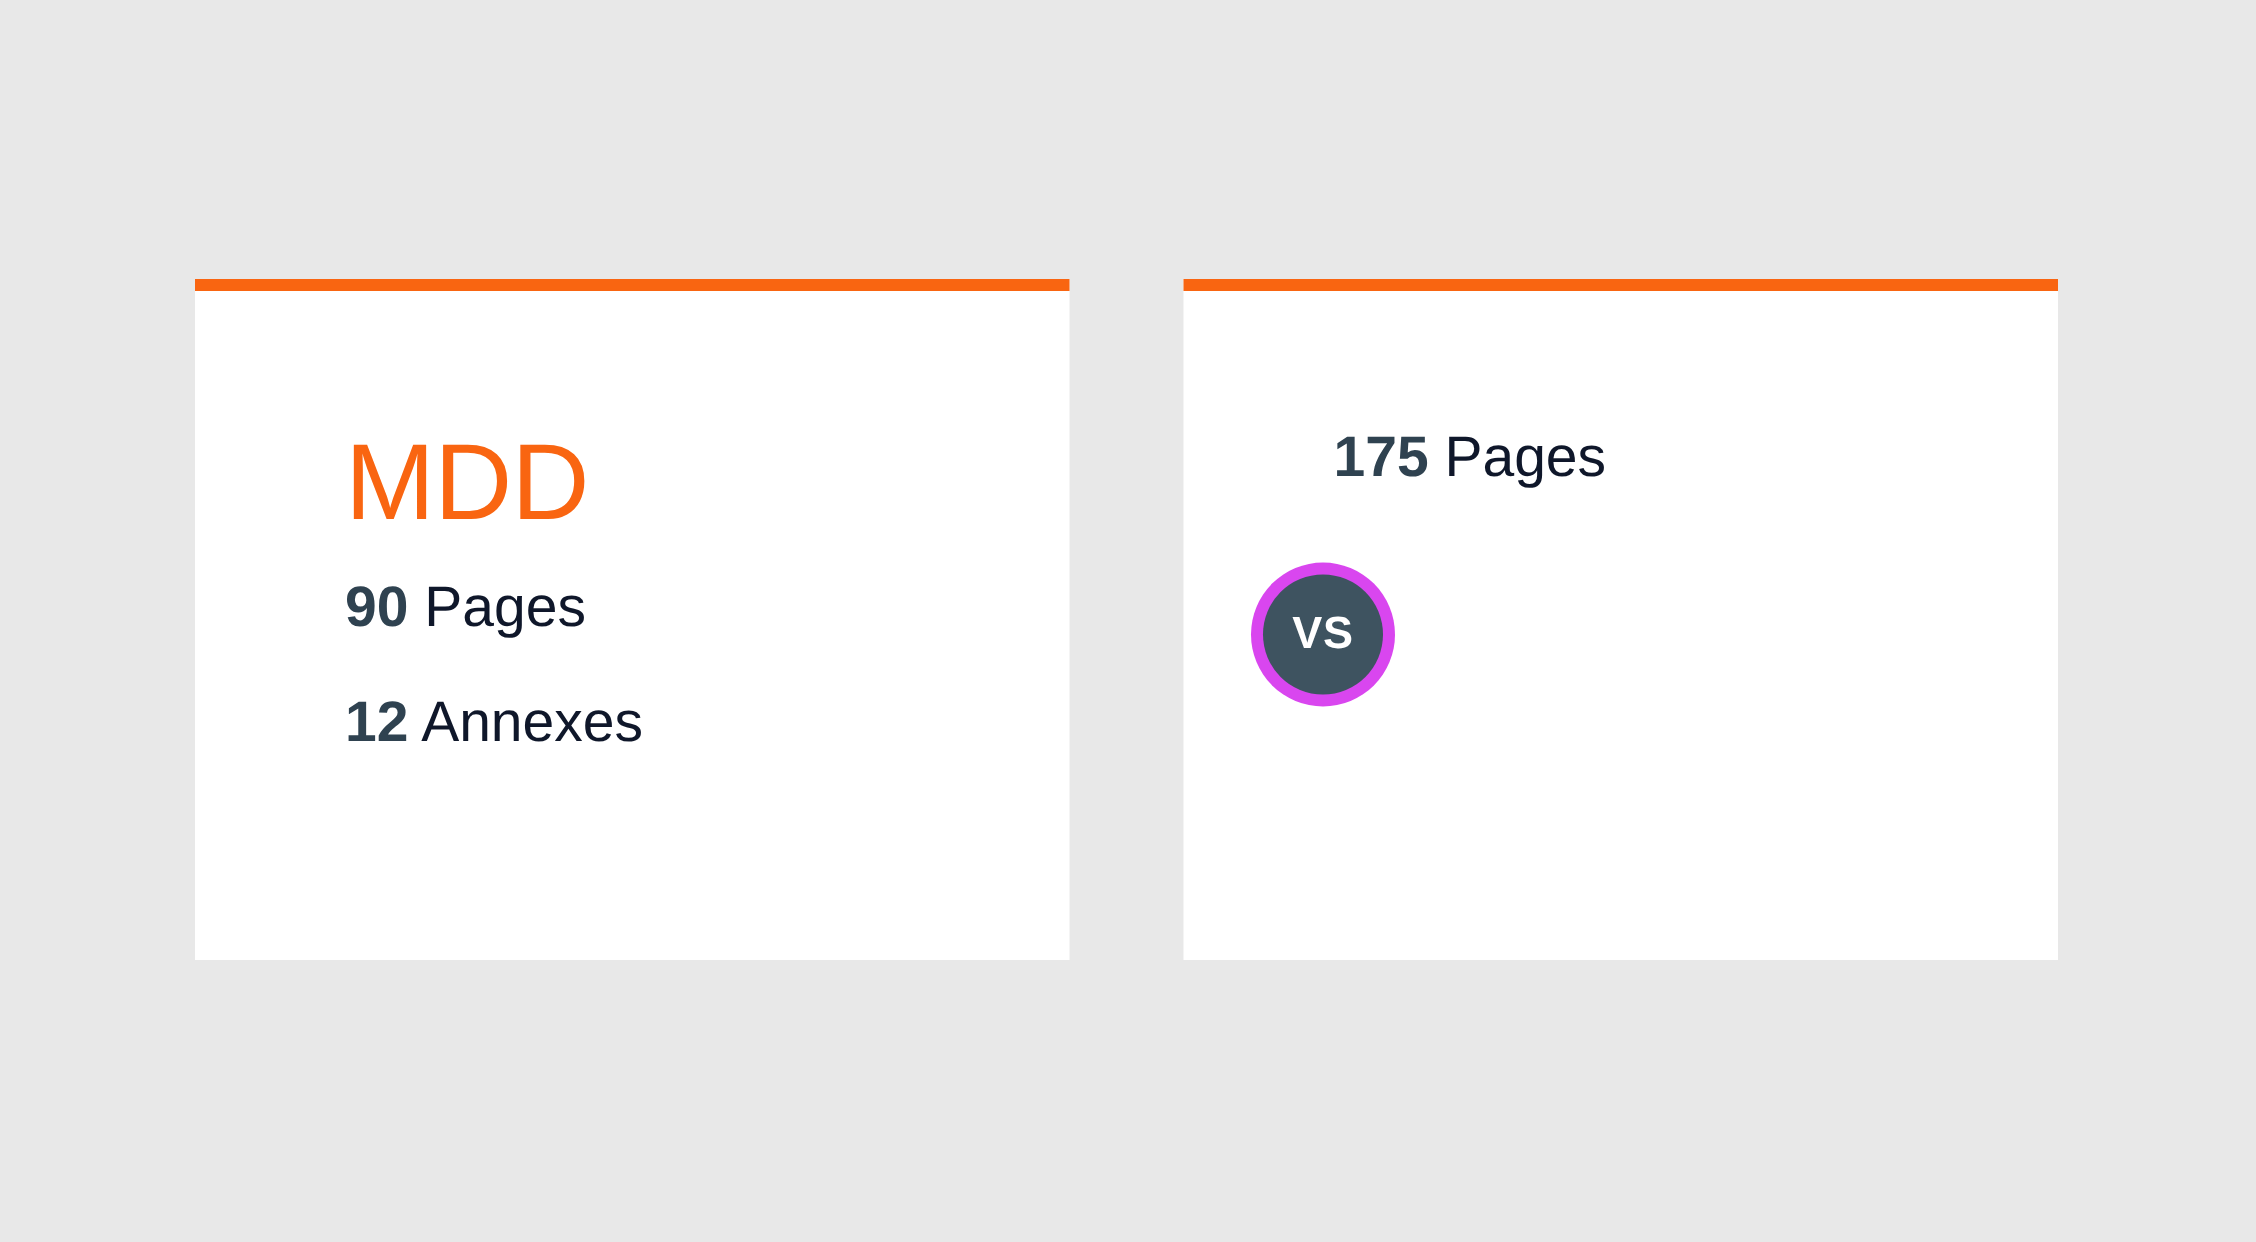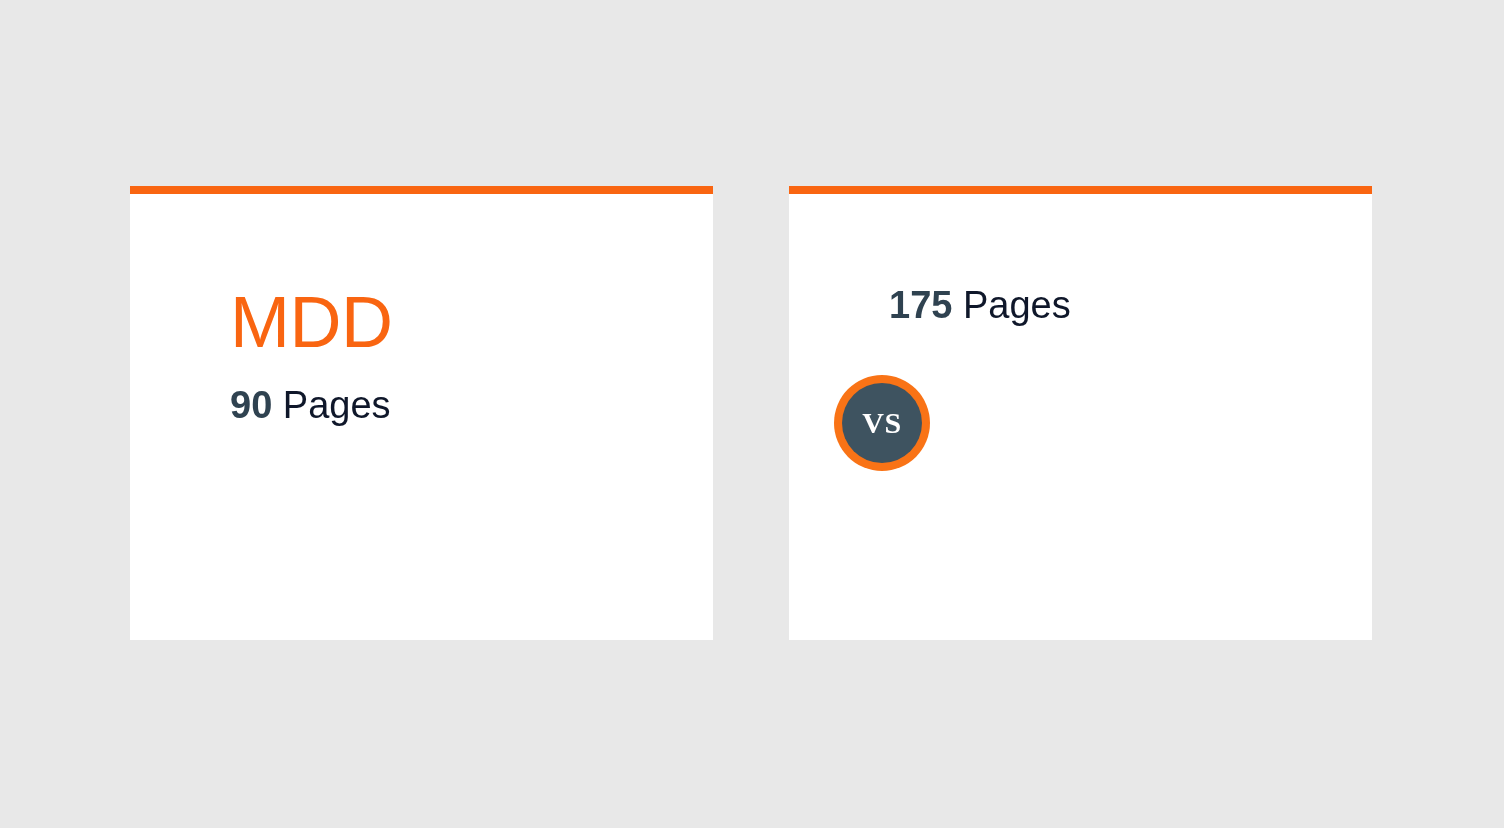--- a/index.html
+++ b/index.html
@@ -95,25 +95,24 @@
     z-index: 5;
   }
 
   .vs-badge {
     position: absolute;
     left: -48px;
     top: -48px;
     width: 96px;
     height: 96px;
     border-radius: 50%;
-    background: #f97316;
+    background: #d946ef;
     display: flex;
     align-items: center;
     justify-content: center;
-    font-family: Liberation Serif, serif;
   }
 
   .vs-inner {
     width: 80px;
     height: 80px;
     border-radius: 50%;
     background: #3e5360;
     display: flex;
     align-items: center;
     justify-content: center;
@@ -135,20 +134,24 @@
   <div class="comparison">
 
     <div class="card">
       <div class="card-accent"></div>
       <div class="card-title">MDD</div>
       <ul class="stats">
         <li class="stat-row">
           <span class="stat-value">90</span>
           <span class="stat-label">Pages</span>
         </li>
+        <li class="stat-row">
+          <span class="stat-value">12</span>
+          <span class="stat-label">Annexes</span>
+        </li>
       </ul>
     </div>
 
     <div class="card">
       <div class="card-accent"></div>
       <ul class="stats">
         <li class="stat-row">
           <span class="stat-value">175</span>
           <span class="stat-label">Pages</span>
         </li>

